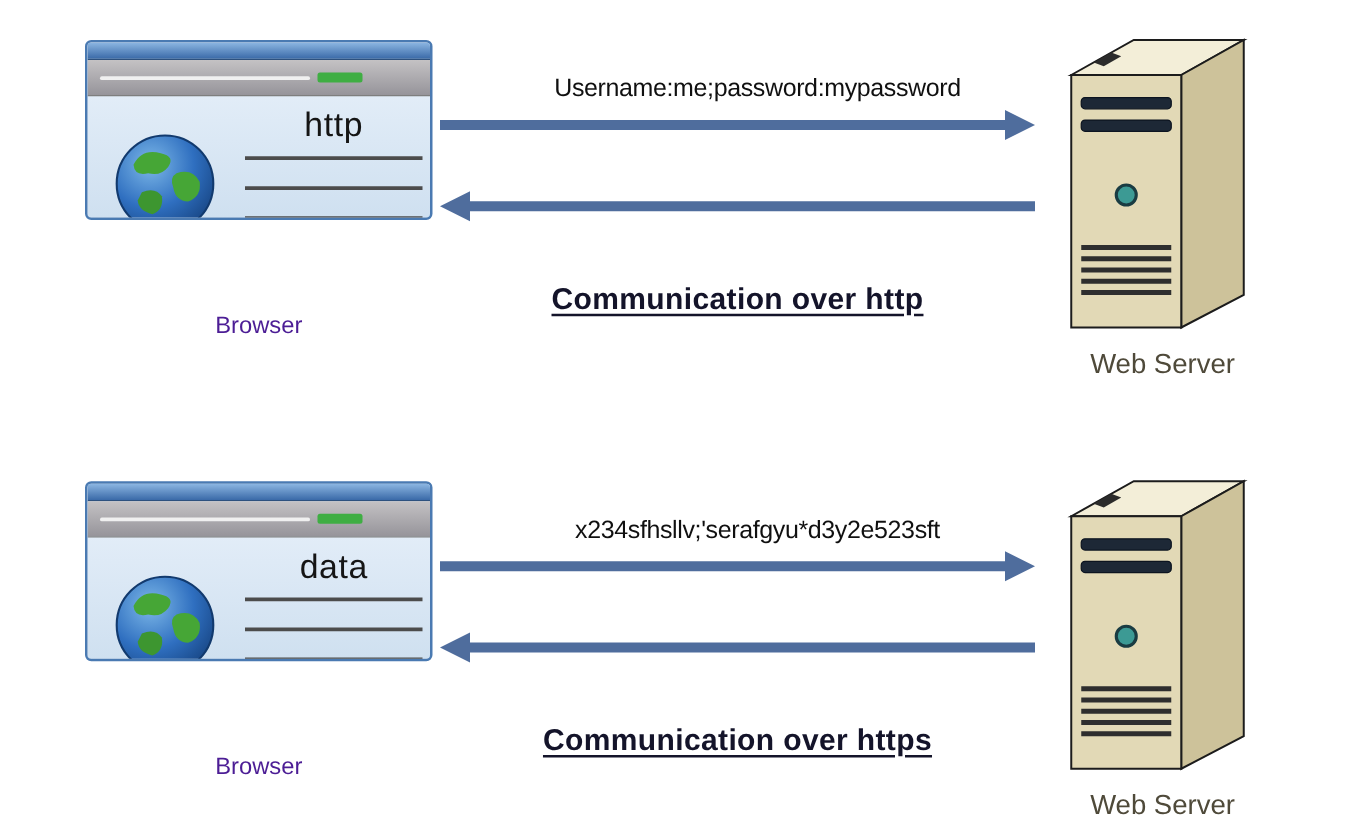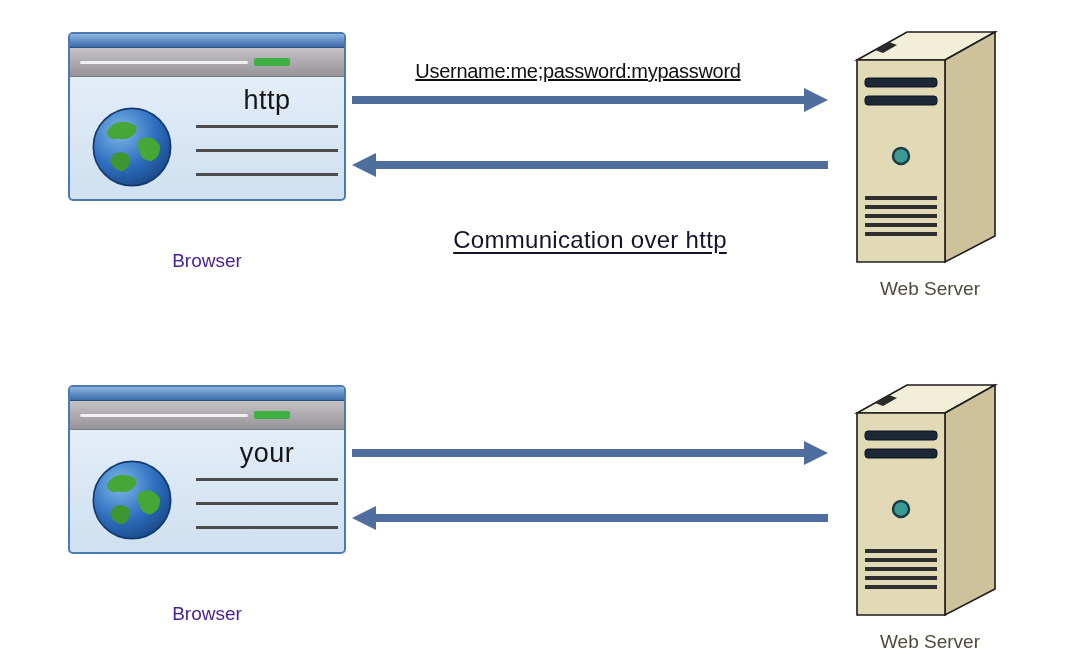--- a/index.html
+++ b/index.html
@@ -7,21 +7,21 @@
     width:1080px; height:663px; position:relative;
     background:#ffffff; overflow:hidden;
     font-family:"Liberation Sans", sans-serif;
   }
   .section { position:absolute; left:0; width:1080px; height:330px; }
   #section-http  { top:0; }
   #section-https { top:353px; }
 
   
   .browser {
-    position:absolute; left:68px; top:32px; width:278px; height:169px;
+    position:absolute; left:68px; top:32px; width:278px; height:144px;
     border:2px solid #4a7ab2; border-radius:5px;
     background:linear-gradient(180deg,#eaf2fb,#cfe0f0);
     overflow:hidden; box-sizing:border-box;
   }
   .titlebar { height:13px; background:linear-gradient(180deg,#8cb6e2,#3a6aa8); border-bottom:1px solid #2d517e; }
   .toolbar  { position:relative; height:28px; background:linear-gradient(180deg,#c4c2c4,#96949a); border-bottom:1px solid #7e7e7e; }
   .track    { position:absolute; left:10px; top:13px; width:168px; height:3px; background:#f0f0f0; border-radius:2px; }
   .progress-green { position:absolute; left:184px; top:10px; width:36px; height:8px; background:#3fae43; border-radius:2px; }
   .b-content { position:relative; height:145px; }
   .globe { position:absolute; left:20px; top:28px; width:84px; height:84px; }
@@ -30,45 +30,45 @@
   .cline { height:3px; background:#4c4c4c; margin-top:21px; }
   .cline.first { margin-top:9px; }
 
   .browser-label {
     position:absolute; left:68px; top:250px; width:278px; text-align:center;
     font-size:19px; color:#4c1d95;
   }
   .server-svg { position:absolute; left:845px; top:4px; width:170px; height:272px; }
   .server-label {
     position:absolute; left:835px; top:278px; width:190px; text-align:center;
-    font-size:19px; color:#4f4a3a;
+    font-size:22px; color:#4f4a3a;
   }
 
   
   .msg {
-    position:absolute; left:340px; width:476px; text-align:center;
-    font-size:20px; color:#101010; letter-spacing:-0.3px; white-space:nowrap;text-decoration:underline;
+    position:absolute; left:368px; width:476px; text-align:center;
+    font-size:20px; color:#101010; letter-spacing:-0.3px; white-space:nowrap;
   }
   .req-msg { top:60px; }
   .res-msg { top:127px; }
 
   .arrow { position:absolute; left:352px; width:476px; height:24px; }
   .req-arrow { top:88px; }
   .res-arrow { top:153px; }
   .arrow .shaft { position:absolute; top:8px; height:8px; background:#4f6d9d; }
   .arrow.right .shaft { left:0; right:22px; }
   .arrow.left  .shaft { left:22px; right:0; }
   .arrow .head { position:absolute; top:0; width:0; height:0;
                  border-top:12px solid transparent; border-bottom:12px solid transparent; }
   .arrow.right .head { right:0; border-left:24px solid #4f6d9d; }
   .arrow.left  .head { left:0;  border-right:24px solid #4f6d9d; }
 
   .caption {
     position:absolute; left:352px; top:226px; width:476px; text-align:center;
-    font-size:24px; font-weight:normal; color:#14142a; letter-spacing:0.3px;
+    font-size:24px; font-weight:bold; color:#14142a; letter-spacing:0.3px;
     text-decoration:underline; text-underline-offset:4px;
   }
 </style>
 </head>
 <body>
 
 <div class="section" id="section-http">
 
   <div class="browser">
     <div class="titlebar"></div>
@@ -139,39 +139,41 @@
       <div class="progress-green"></div>
     </div>
     <div class="b-content">
       <svg class="globe" viewBox="0 0 100 100">
         <circle cx="50" cy="50" r="46" fill="url(#gblue1)" stroke="#123a6e" stroke-width="2"></circle>
         <path d="M20,32 Q28,16 46,21 Q60,24 53,34 Q46,43 34,40 Q21,43 20,32 Z" fill="#46a636"></path>
         <path d="M61,40 Q76,35 83,48 Q85,62 72,67 Q60,66 58,54 Q54,44 61,40 Z" fill="#46a636"></path>
         <path d="M28,58 Q41,53 47,62 Q49,75 38,79 Q25,76 24,66 Z" fill="#3d9630"></path>
       </svg>
       <div class="proto-col">
-        <div class="proto">your</div>
+        <div class="proto">data</div>
         <div class="cline first"></div>
         <div class="cline"></div>
         <div class="cline"></div>
       </div>
     </div>
   </div>
   <div class="browser-label">Browser</div>
 
+  <div class="msg req-msg">x234sfhsllv;'serafgyu*d3y2e523sft</div>
   <div class="arrow right req-arrow">
     <div class="shaft"></div>
     <div class="head"></div>
   </div>
 
   <div class="arrow left res-arrow">
     <div class="shaft"></div>
     <div class="head"></div>
   </div>
 
+  <div class="caption">Communication over https</div>
 
   <svg class="server-svg" viewBox="0 0 170 272">
     <polygon points="12,56 62,28 150,28 100,56" fill="#f3eed8" stroke="#1c1c1c" stroke-width="1.6"></polygon>
     <polygon points="100,56 150,28 150,232 100,258" fill="#cdc29a" stroke="#1c1c1c" stroke-width="1.6"></polygon>
     <polygon points="12,56 100,56 100,258 12,258" fill="#e2d9b6" stroke="#1c1c1c" stroke-width="1.6"></polygon>
     <polygon points="30,46 44,38 52,41 38,49" fill="#2b2b2b"></polygon>
     <rect x="20" y="74" width="72" height="9" rx="3" fill="#1d2836" stroke="#0c1420"></rect>
     <rect x="20" y="92" width="72" height="9" rx="3" fill="#1d2836" stroke="#0c1420"></rect>
     <circle cx="56" cy="152" r="8" fill="#3c9a94" stroke="#1a3c42" stroke-width="2.5"></circle>
     <rect x="20" y="192" width="72" height="4" fill="#2e2e2e"></rect>

